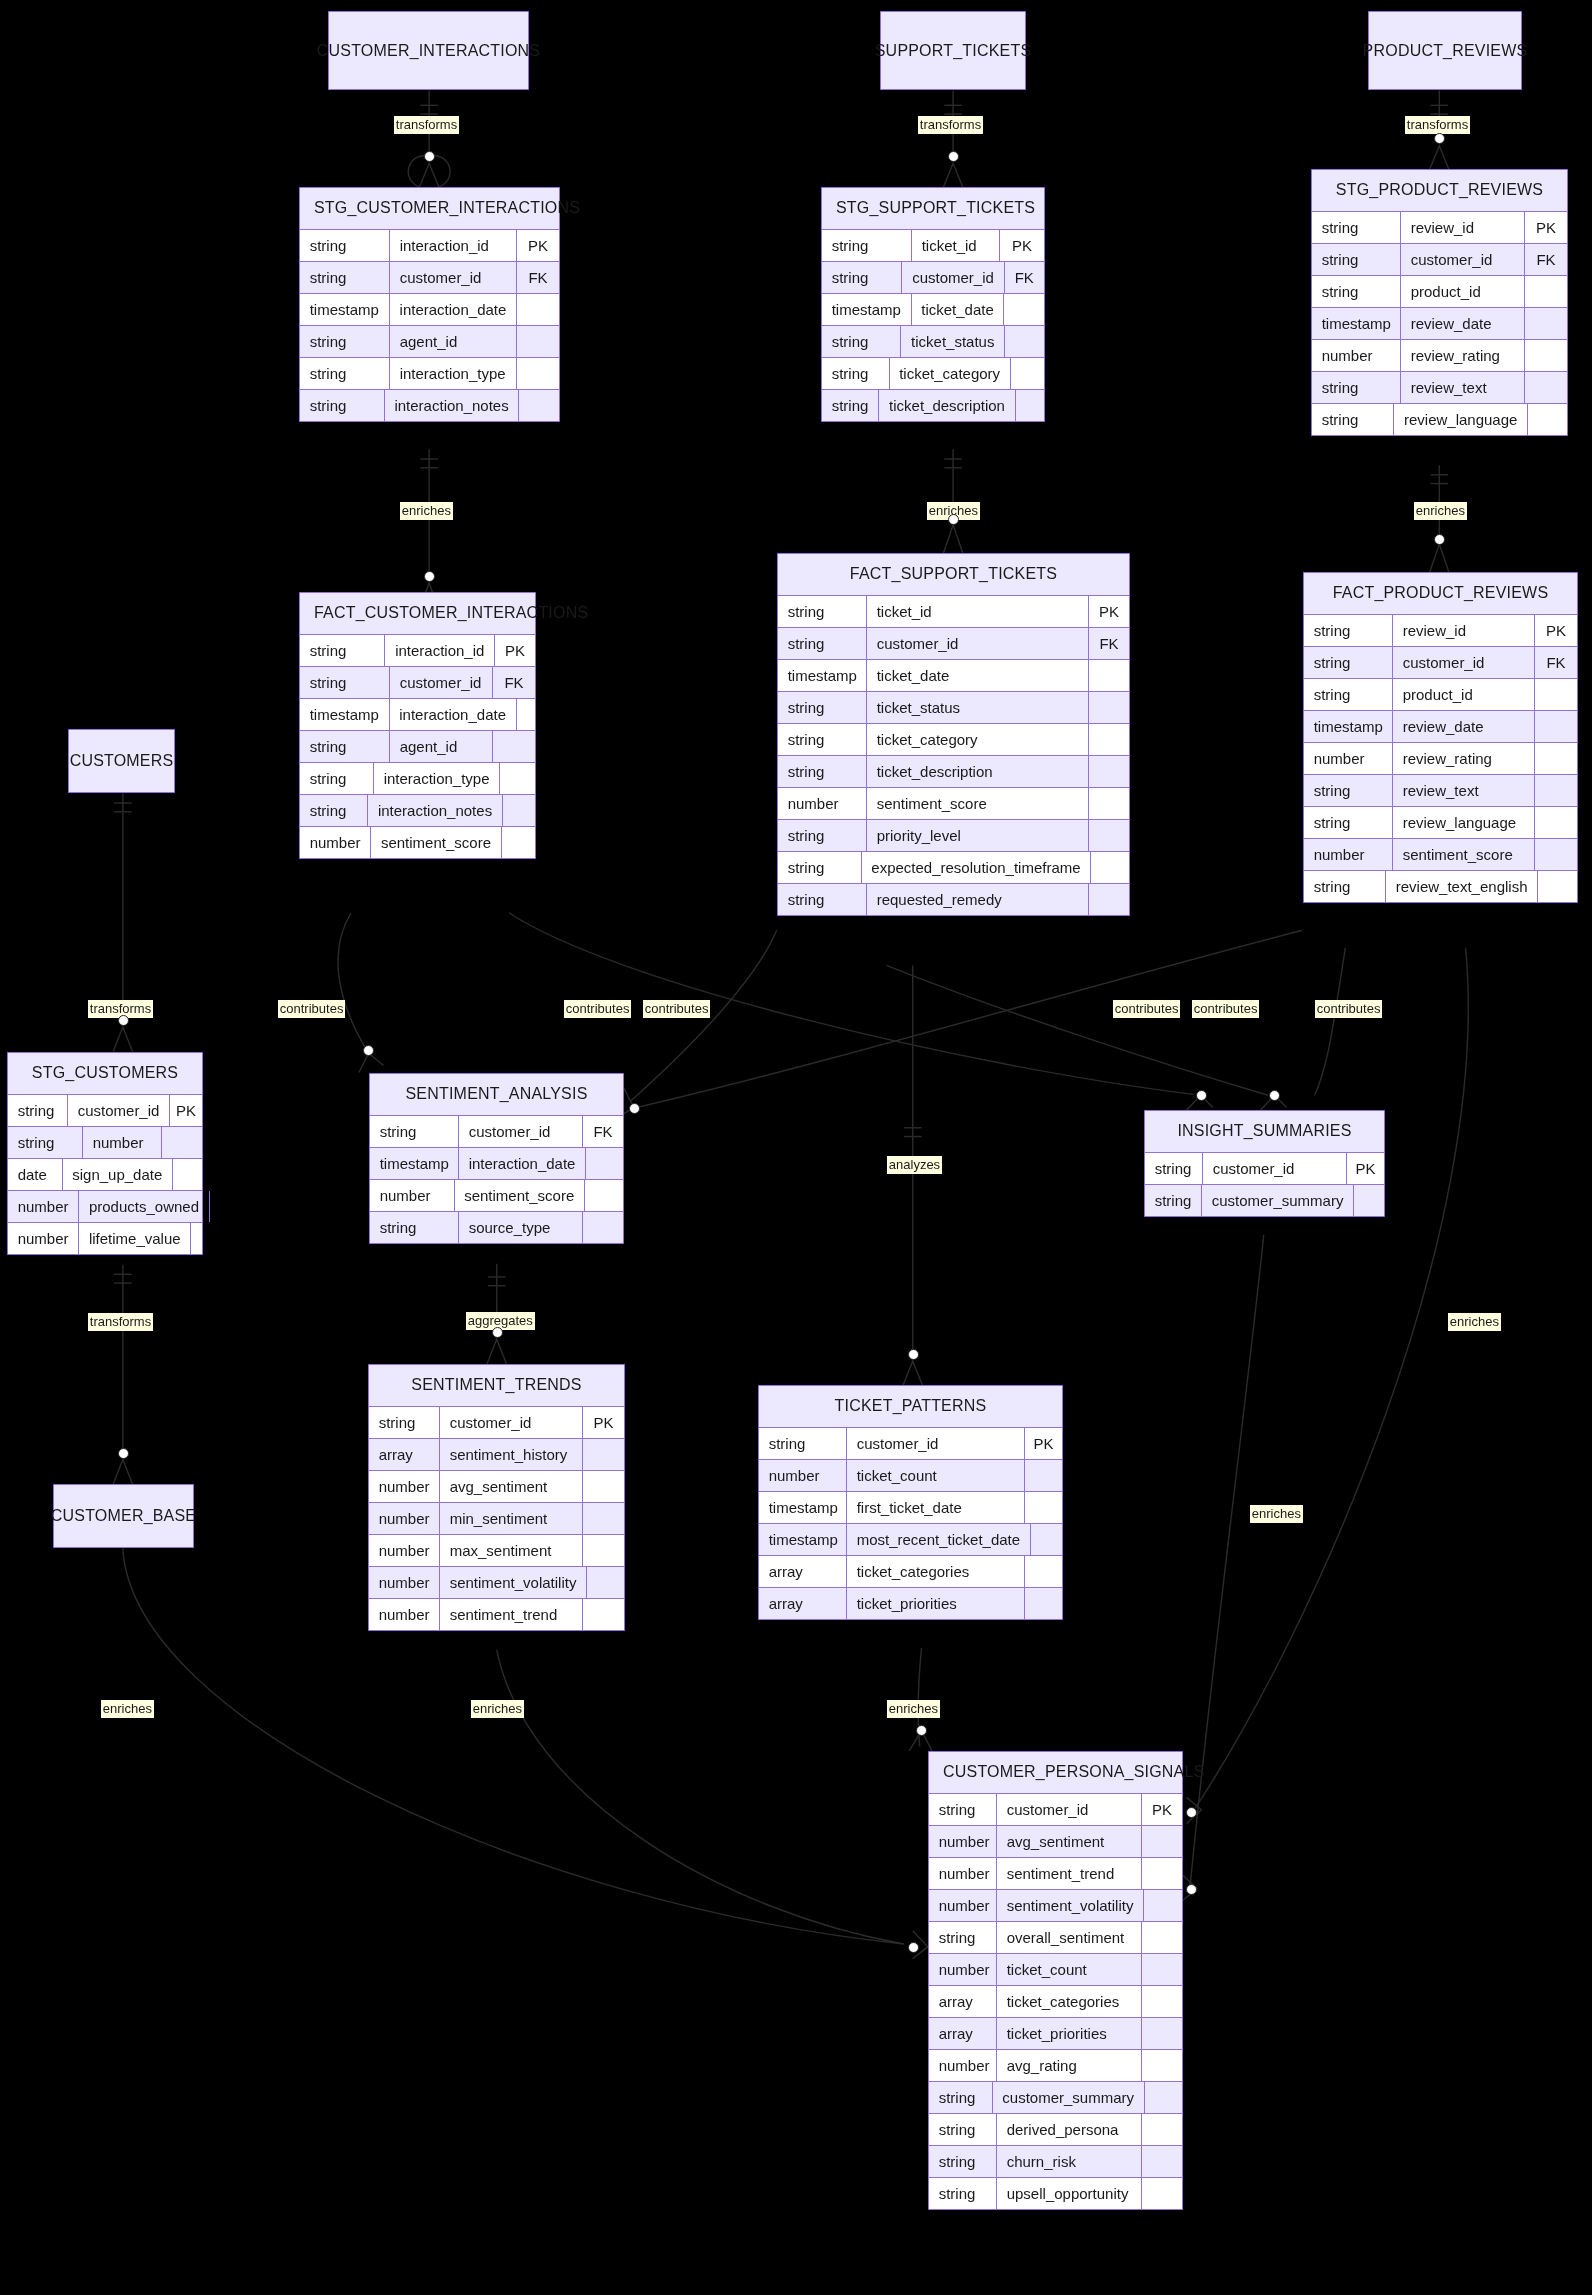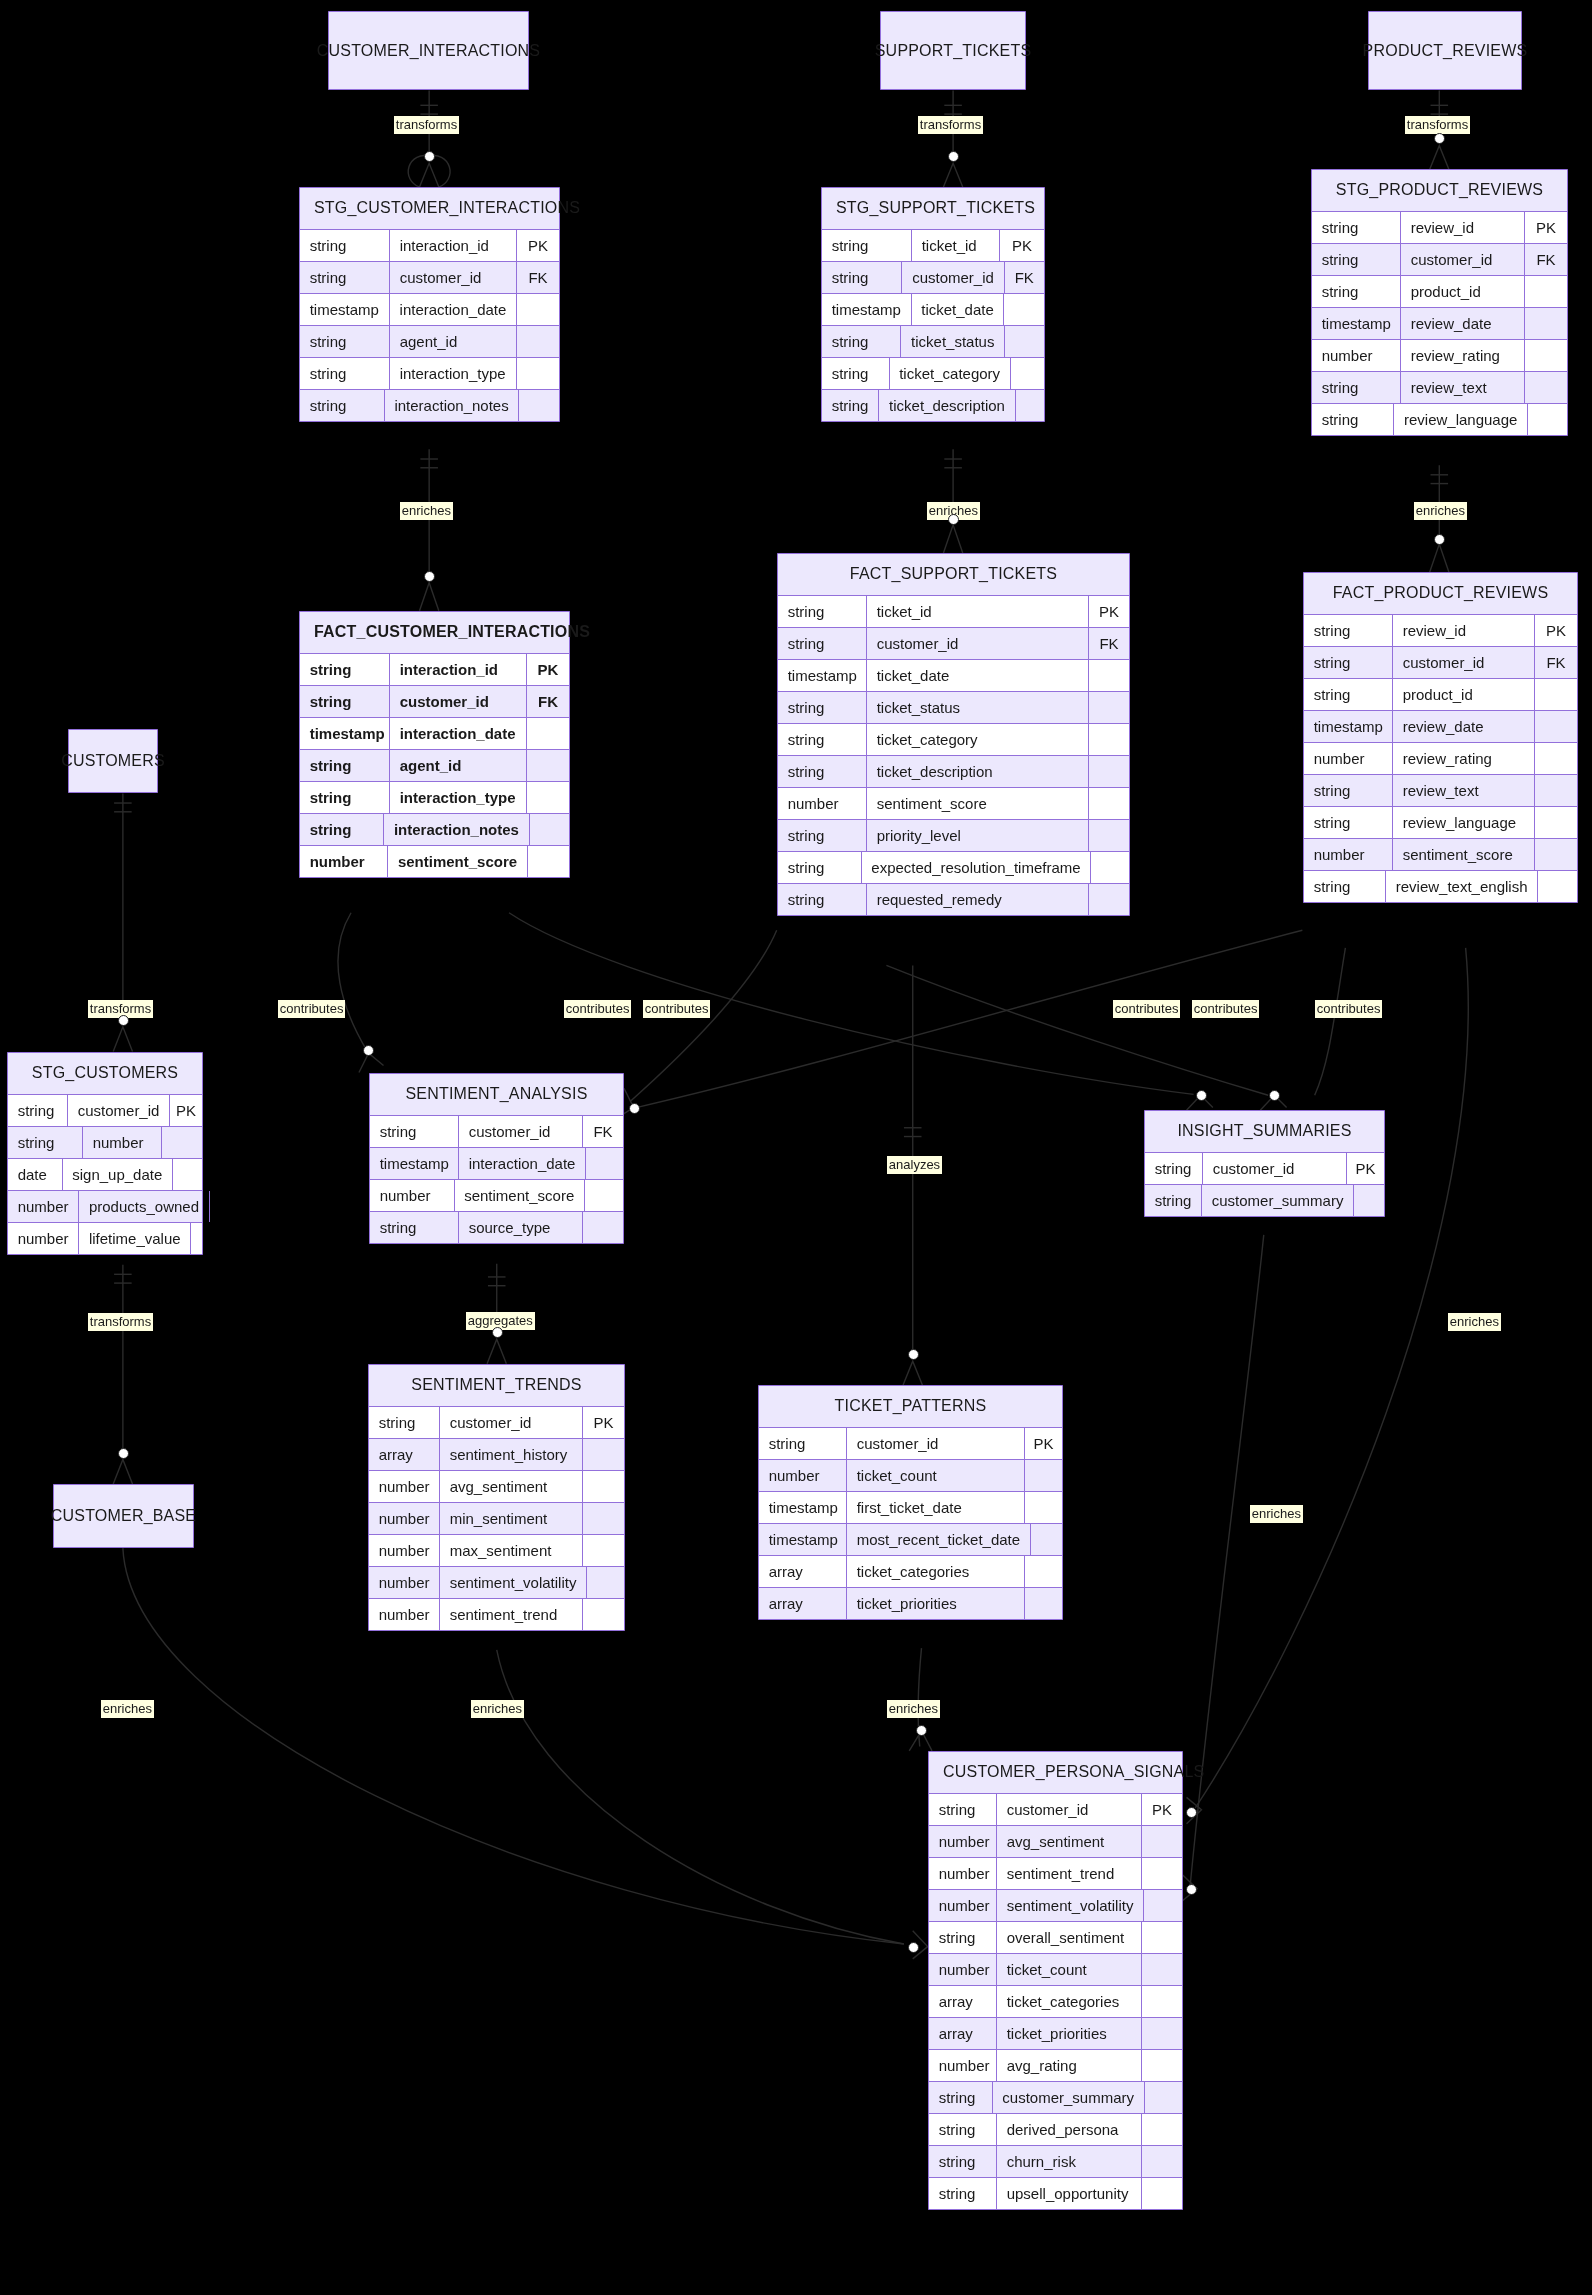--- a/index.html
+++ b/index.html
@@ -123,21 +123,21 @@
   <div id="nodes">
       <div class="ent plain" style="left: 328px; top: 11.4px; width: 201px; height: 79px;">
         <div class="title">CUSTOMER_INTERACTIONS</div>
       </div>
       <div class="ent plain" style="left: 880px; top: 11.4px; width: 146px; height: 79px;">
         <div class="title">SUPPORT_TICKETS</div>
       </div>
       <div class="ent plain" style="left: 1368px; top: 11.4px; width: 154px; height: 79px;">
         <div class="title">PRODUCT_REVIEWS</div>
       </div>
-      <div class="ent plain" style="left: 68px; top: 729px; width: 90px; height: 64px;">
+      <div class="ent plain" style="left: 68px; top: 729px; width: 107px; height: 64px;">
         <div class="title">CUSTOMERS</div>
       </div>
       <div class="ent plain" style="left: 53px; top: 1484px; width: 141px; height: 64px;">
         <div class="title">CUSTOMER_BASE</div>
       </div>
       <div class="ent" style="left: 299px; top: 187px; width: 261px;">
         <div class="title">STG_CUSTOMER_INTERACTIONS</div>
         <div class="attrs">
           <div class="row odd">
             <div class="c-type" style="width: 90px;">string</div>
@@ -239,21 +239,21 @@
             <div class="c-name">review_text</div>
             <div class="c-key" style="width: 42px;"></div>
           </div>
           <div class="row odd">
             <div class="c-type" style="width: 89px;">string</div>
             <div class="c-name">review_language</div>
             <div class="c-key" style="width: 42px;"></div>
           </div>
         </div>
       </div>
-      <div class="ent" style="left: 299px; top: 611px; width: 271px; font-weight: bold;">
+      <div class="ent" style="left: 299px; top: 592px; width: 237px;">
         <div class="title">FACT_CUSTOMER_INTERACTIONS</div>
         <div class="attrs">
           <div class="row odd">
             <div class="c-type" style="width: 90px;">string</div>
             <div class="c-name">interaction_id</div>
             <div class="c-key" style="width: 42px;">PK</div>
           </div>
           <div class="row even">
             <div class="c-type" style="width: 90px;">string</div>
             <div class="c-name">customer_id</div>

